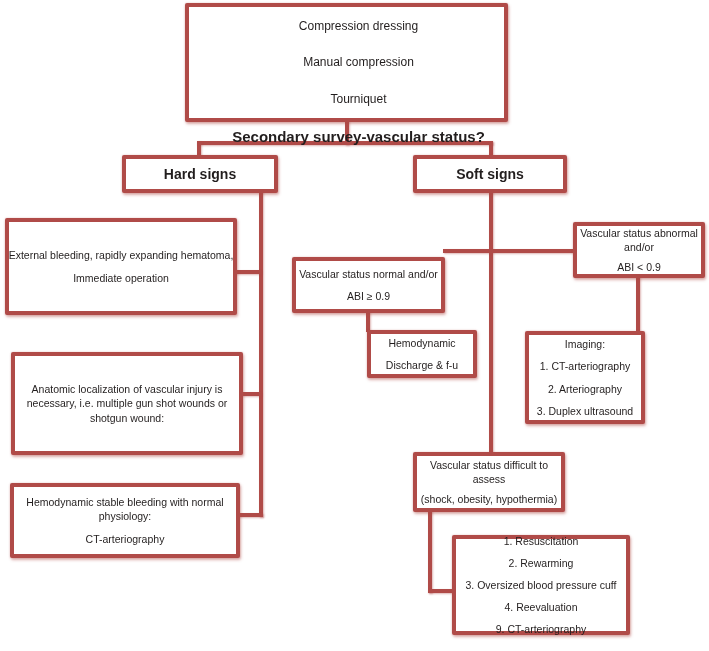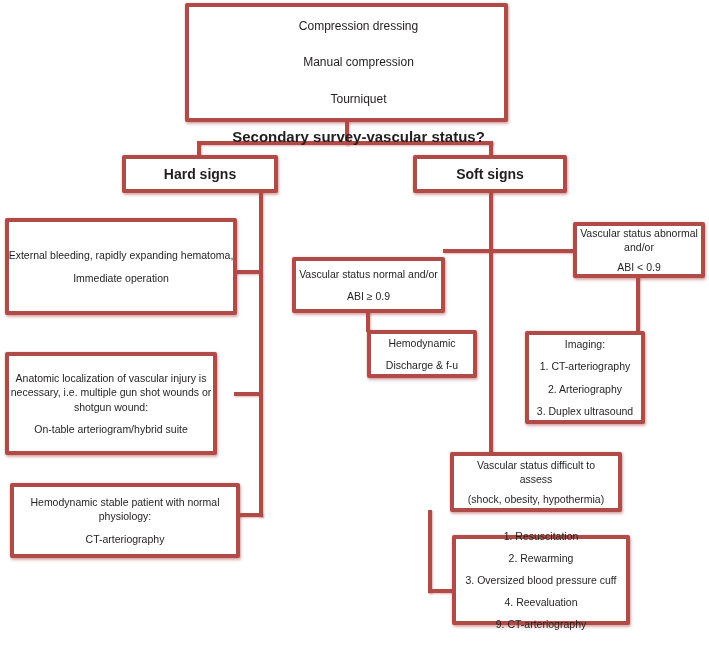--- a/index.html
+++ b/index.html
@@ -83,29 +83,28 @@
   </div>
   <div class="node" style="left:413px; top:155px; width:154px; height:38px;">
     <div class="b14 ln">Soft signs</div>
   </div>
 
   <div class="node" style="left:5px; top:218px; width:232px; height:97px;text-align:center;">
     <div class="ln">External bleeding, rapidly expanding hematoma,</div>
     <div class="ln gap8">Immediate operation</div>
   </div>
 
-  <div class="node" style="left:5px; top:352px; width:212px; height:103px;">
+  <div class="node" style="left:11px; top:352px; width:232px; height:103px;">
     <div class="ln">Anatomic localization of vascular injury is</div>
     <div class="ln">necessary, i.e. multiple gun shot wounds or</div>
     <div class="ln">shotgun wound:</div>
-    <div class="ln gap8">On-table arteriogram/hybrid suite</div>
   </div>
 
   <div class="node" style="left:10px; top:483px; width:230px; height:75px;">
-    <div class="ln">Hemodynamic stable patient with normal</div>
+    <div class="ln">Hemodynamic stable bleeding with normal</div>
     <div class="ln">physiology:</div>
     <div class="ln gap8">CT-arteriography</div>
   </div>
 
   <div class="node" style="left:292px; top:225px; width:153px; height:56px;margin-top:32px;">
     <div class="ln">Vascular status normal and/or</div>
     <div class="ln gap8">ABI ≥ 0.9</div>
   </div>
 
   <div class="node" style="left:573px; top:222px; width:132px; height:56px;justify-content:center;">
@@ -119,27 +118,27 @@
     <div class="ln">Discharge &amp; f-u</div>
   </div>
 
   <div class="node g8" style="left:525px; top:331px; width:120px; height:93px;">
     <div class="ln">Imaging:</div>
     <div class="ln">1. CT-arteriography</div>
     <div class="ln">2. Arteriography</div>
     <div class="ln">3. Duplex ultrasound</div>
   </div>
 
-  <div class="node" style="left:413px; top:452px; width:172px; height:60px;margin-left:37px;">
+  <div class="node" style="left:413px; top:452px; width:152px; height:60px;">
     <div class="ln">Vascular status difficult to</div>
     <div class="ln">assess</div>
     <div class="ln gap6">(shock, obesity, hypothermia)</div>
   </div>
 
-  <div class="node g8" style="left:452px; top:535px; width:178px; height:90px;">
+  <div class="node g8" style="left:452px; top:535px; width:178px; height:100px;">
     <div class="ln">1. Resuscitation</div>
     <div class="ln">2. Rewarming</div>
     <div class="ln">3. Oversized blood pressure cuff</div>
     <div class="ln">4. Reevaluation</div>
     <div class="ln">9. CT-arteriography</div>
   </div>
 
 </div>
 
 </body></html>

